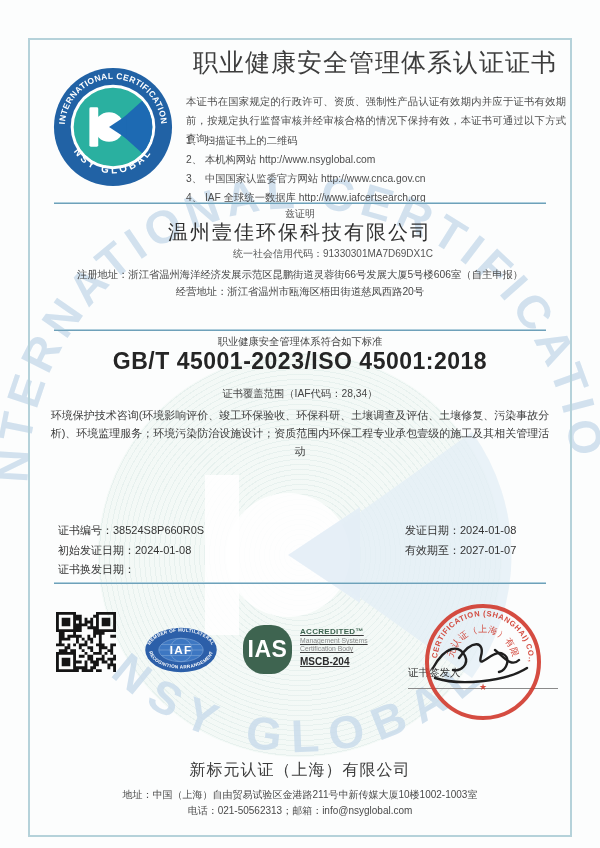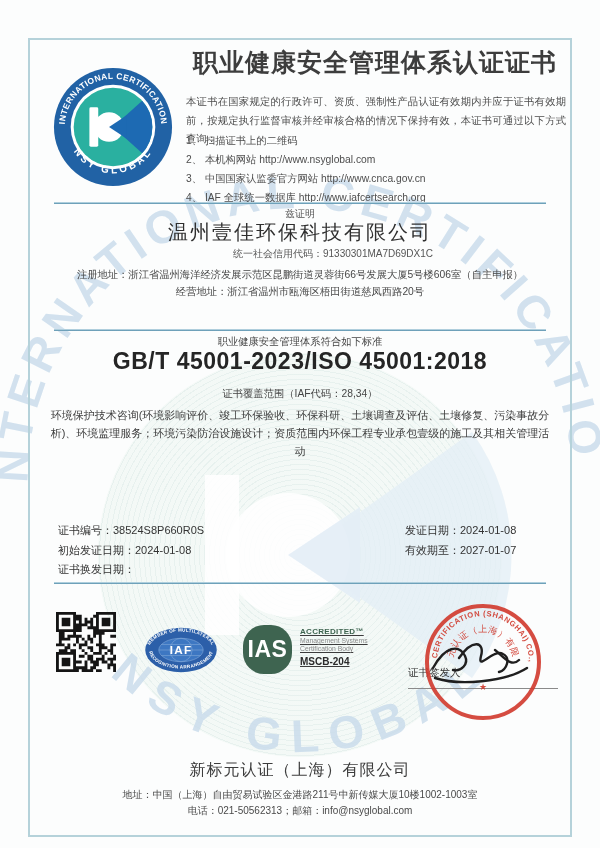--- a/index.html
+++ b/index.html
@@ -10,21 +10,21 @@
   }
   .page{position:absolute;left:0;top:0;width:600px;height:848px;background:#fcfdfd;}
   .frame{position:absolute;left:28px;top:38px;width:540px;height:795px;border:2px solid #b5d2da;background:transparent;}
   
   .wm-disc{position:absolute;left:98px;top:353px;width:404px;height:404px;border-radius:50%;
     background:repeating-radial-gradient(circle at 50% 50%, #e4efec 0 1px, #f2f8f5 1px 5px);opacity:.85;}
   .wm-svg{position:absolute;left:0;top:0;width:600px;height:848px;pointer-events:none;}
   
   .abs{position:absolute;}
   .ctr{text-align:center;left:0;width:600px;}
-  .title{top:46px;font-size:25px;letter-spacing:1px;font-weight:700;color:#3d3d3d;left:180px;width:390px;text-align:center;}
+  .title{top:46px;font-size:25px;letter-spacing:1px;font-weight:400;color:#3d3d3d;left:180px;width:390px;text-align:center;}
   .intro{top:93px;left:186px;width:380px;font-size:10.3px;line-height:1.8;color:#4d4d4d;text-align:justify;}
   .qlist{top:131px;left:186px;width:380px;font-size:10.3px;color:#4d4d4d;}
   .qlist div{line-height:19px;}
   .divider{left:54px;width:492px;height:2px;background:linear-gradient(to bottom,#cfe5ee,#4e8aa8);}
   .small{font-size:10px;color:#555;}
   .company{top:219px;font-size:20px;color:#2f2f2f;letter-spacing:2px;font-weight:500;}
   .code{top:247px;font-size:10px;color:#555;margin-left:33px;}
   .addr{font-size:10.3px;color:#474747;}
   .std-label{top:335px;font-size:10.3px;color:#454545;}
   .std-code{top:348px;font-size:23px;font-weight:bold;color:#252525;letter-spacing:.5px;}

